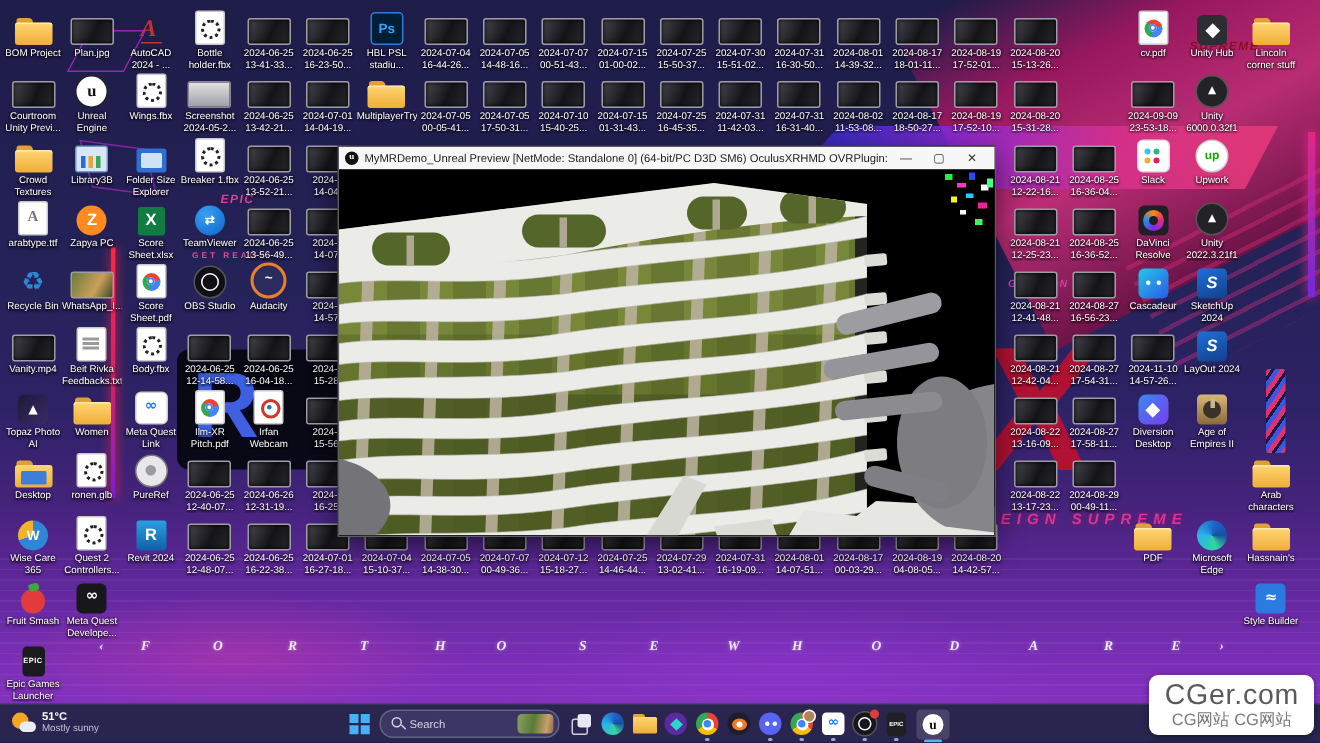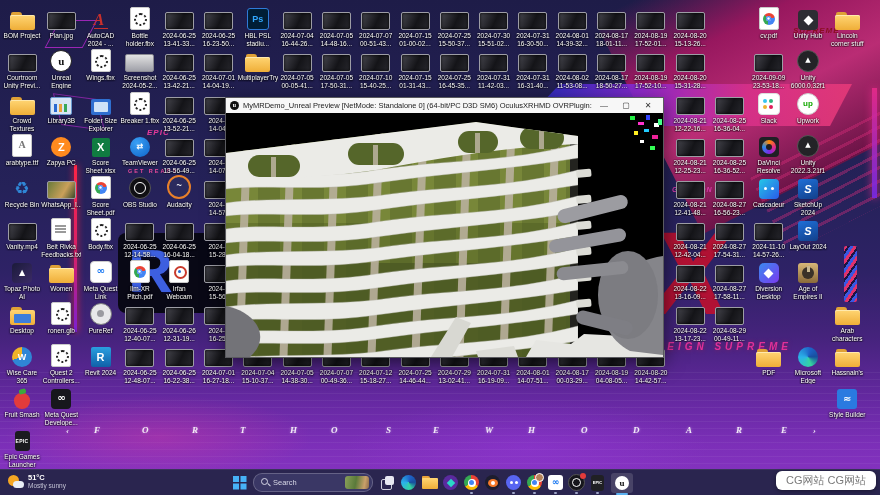--- a/index.html
+++ b/index.html
@@ -1113,15 +1113,16 @@
             <span style="position:relative;width:22px;height:20px;background:rgba(255,255,255,.14);border-radius:3px;display:inline-flex;align-items:center;justify-content:center;">
               <span style="width:14px;height:14px;border-radius:50%;background:#fff;color:#111;font:bold 9px/14px 'Liberation Serif',serif;text-align:center;">u</span>
               <span style="position:absolute;bottom:-2px;left:5px;width:12px;height:2px;border-radius:2px;background:#5ab1f0;"></span>
             </span>
           </span>
         </span>
     </div>
   </div>
 
   <div id="watermark">
+    <div class="w1">CGer.com</div>
     <div class="w2">CG网站  CG网站</div>
   </div>
 </div>
 
 </body></html>

